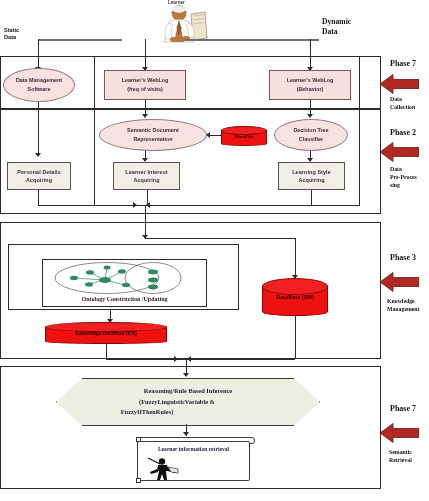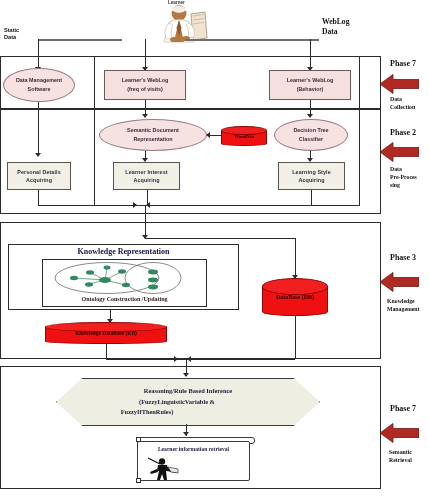--- a/index.html
+++ b/index.html
@@ -233,21 +233,21 @@
 
       <ellipse cx="19" cy="37.5" rx="4" ry="2.6" fill="#b5793f"></ellipse>
       <ellipse cx="31" cy="36.5" rx="4" ry="2.6" fill="#b5793f"></ellipse>
     </svg>
   </div>
   <div class="learnerlbl" style="left:168px;top:0px;">Learner</div>
 
   <div class="corner" style="left:4px;top:27px;">Static
 Data</div>
 
-  <div class="dyn" style="left:322px;top:17px;">WebLog
+  <div class="dyn" style="left:322px;top:17px;">Dynamic
 Data</div>
 
   <div class="hline thick" style="left:38px;top:39px;width:84px;"></div>
   <div class="hline thick" style="left:185px;top:39px;width:134px;"></div>
 
   <div class="vline" style="left:38px;top:39px;height:31px;"></div>
   <div class="arrowdown" style="left:35px;top:67px;"></div>
 
   <div class="vline" style="left:145px;top:39px;height:32px;"></div>
   <div class="arrowdown" style="left:142px;top:67px;"></div>
@@ -333,21 +333,20 @@
   <div class="arrowright" style="left:133px;top:202px;"></div>
   <div class="arrowleft" style="left:146px;top:202px;"></div>
   <div class="vline" style="left:145px;top:205px;height:33px;"></div>
   <div class="arrowdown" style="left:142px;top:235px;"></div>
 
   <div class="hline" style="left:145px;top:238px;width:150px;"></div>
   <div class="vline" style="left:295px;top:238px;height:40px;"></div>
   <div class="arrowdown" style="left:292px;top:275px;"></div>
 
   <div class="innerband" style="left:8px;top:244px;width:231px;height:66px;"></div>
-  <div class="krtitle" style="left:8px;top:247px;width:231px;">Knowledge Representation</div>
   <div class="krinner" style="left:42px;top:259px;width:165px;height:48px;">
     <svg width="163" height="36" viewBox="0 0 163 36" style="position:absolute;left:0;top:0;">
       <ellipse cx="64" cy="18" rx="52" ry="15.5" fill="none" stroke="#6f6f6f" stroke-width="0.8"></ellipse>
       <ellipse cx="110" cy="18" rx="28" ry="15.5" fill="none" stroke="#6f6f6f" stroke-width="0.8"></ellipse>
       <line x1="62" y1="20" x2="46" y2="24" stroke="#2f8a60" stroke-width="0.7"></line>
       <line x1="62" y1="20" x2="48" y2="13" stroke="#2f8a60" stroke-width="0.7"></line>
       <line x1="62" y1="20" x2="78" y2="12" stroke="#2f8a60" stroke-width="0.7"></line>
       <line x1="62" y1="20" x2="82" y2="25" stroke="#2f8a60" stroke-width="0.7"></line>
       <line x1="62" y1="20" x2="64" y2="8" stroke="#2f8a60" stroke-width="0.7"></line>
       <line x1="62" y1="20" x2="32" y2="18" stroke="#2f8a60" stroke-width="0.7"></line>

